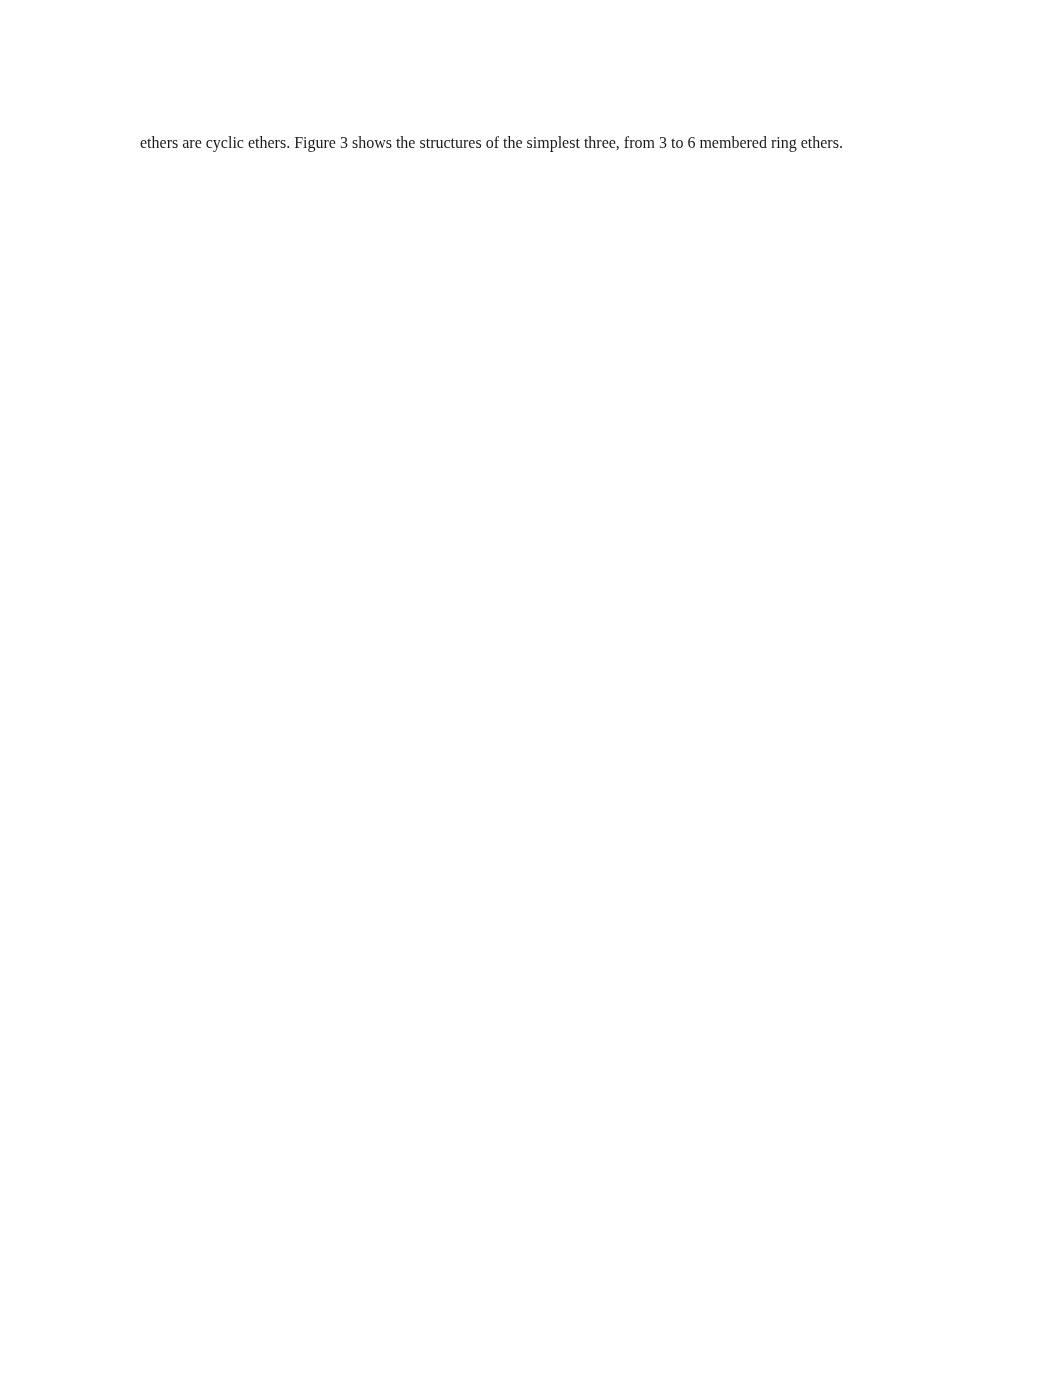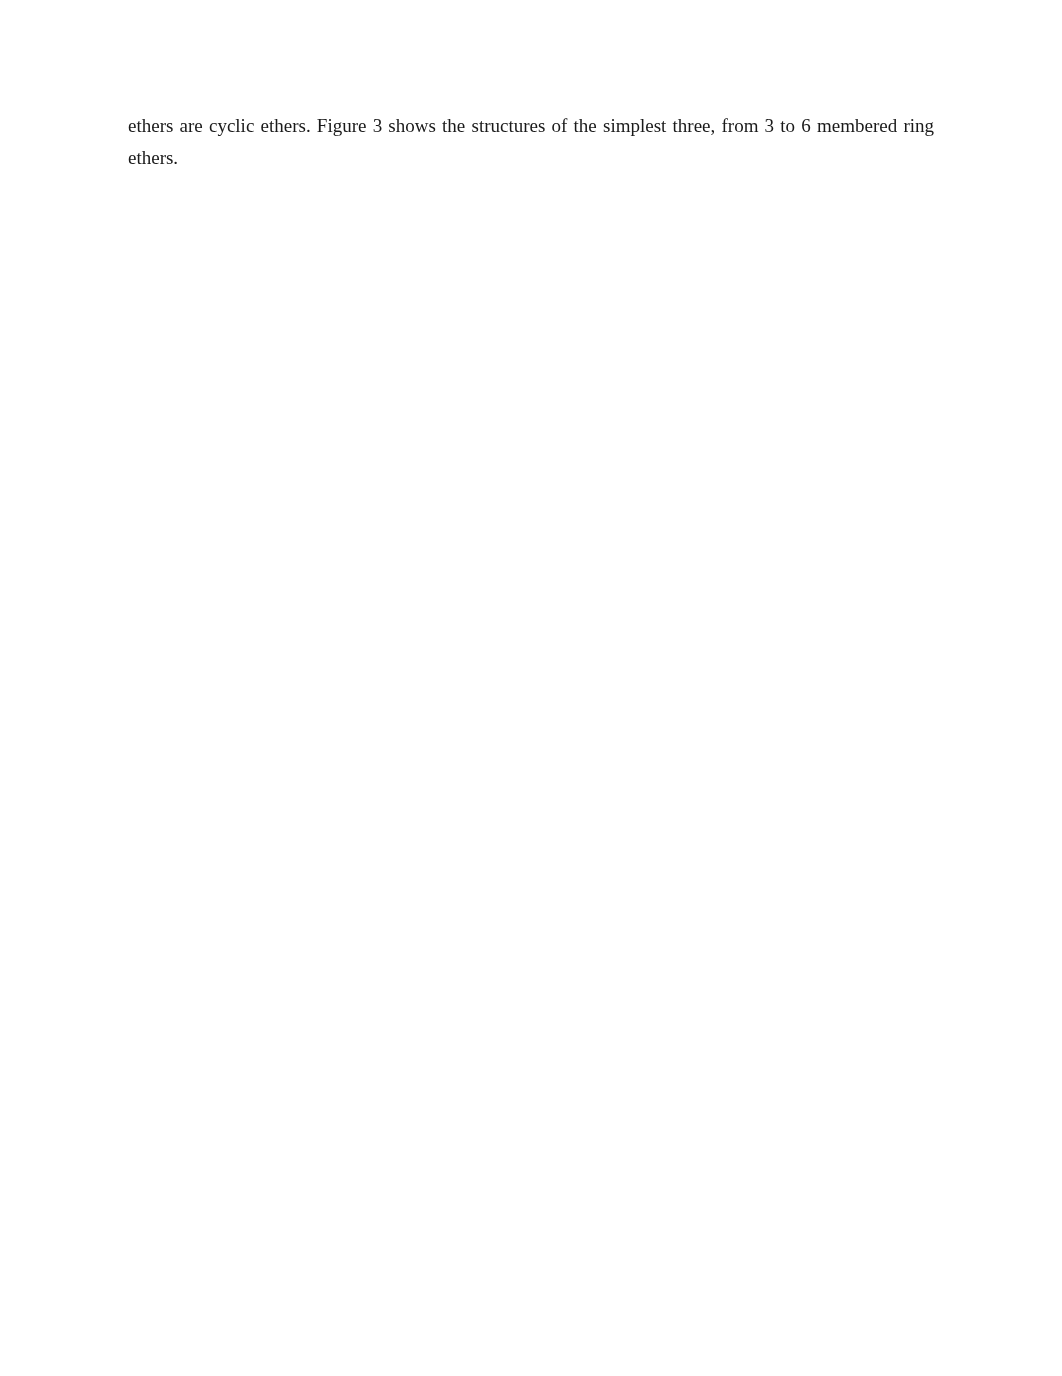--- a/index.html
+++ b/index.html
@@ -1,19 +1,19 @@
 <!DOCTYPE html>
 <html><head>
 <meta charset="utf-8">
 <style>
   html,body{margin:0;padding:0;}
   body{width:1062px;height:1376px;background:#ffffff;font-family:"Liberation Serif",serif;overflow:hidden;}
   .page{position:relative;width:1062px;height:1376px;background:#fff;}
   .content{position:absolute;left:128px;top:110px;width:806px;}
-  p.body{font-size:19px;line-height:32px;color:#1a1a1a;margin:0;text-align:justify;}
+  p.body{font-size:16px;line-height:41px;color:#1a1a1a;margin:12px;text-align:justify;}
 </style>
 </head>
 <body>
 
 <div class="page">
   <div class="content">
     <p class="body">ethers are cyclic ethers. Figure 3 shows the structures of the simplest three, from 3 to 6 membered ring ethers.</p>
   </div>
 </div>
 

